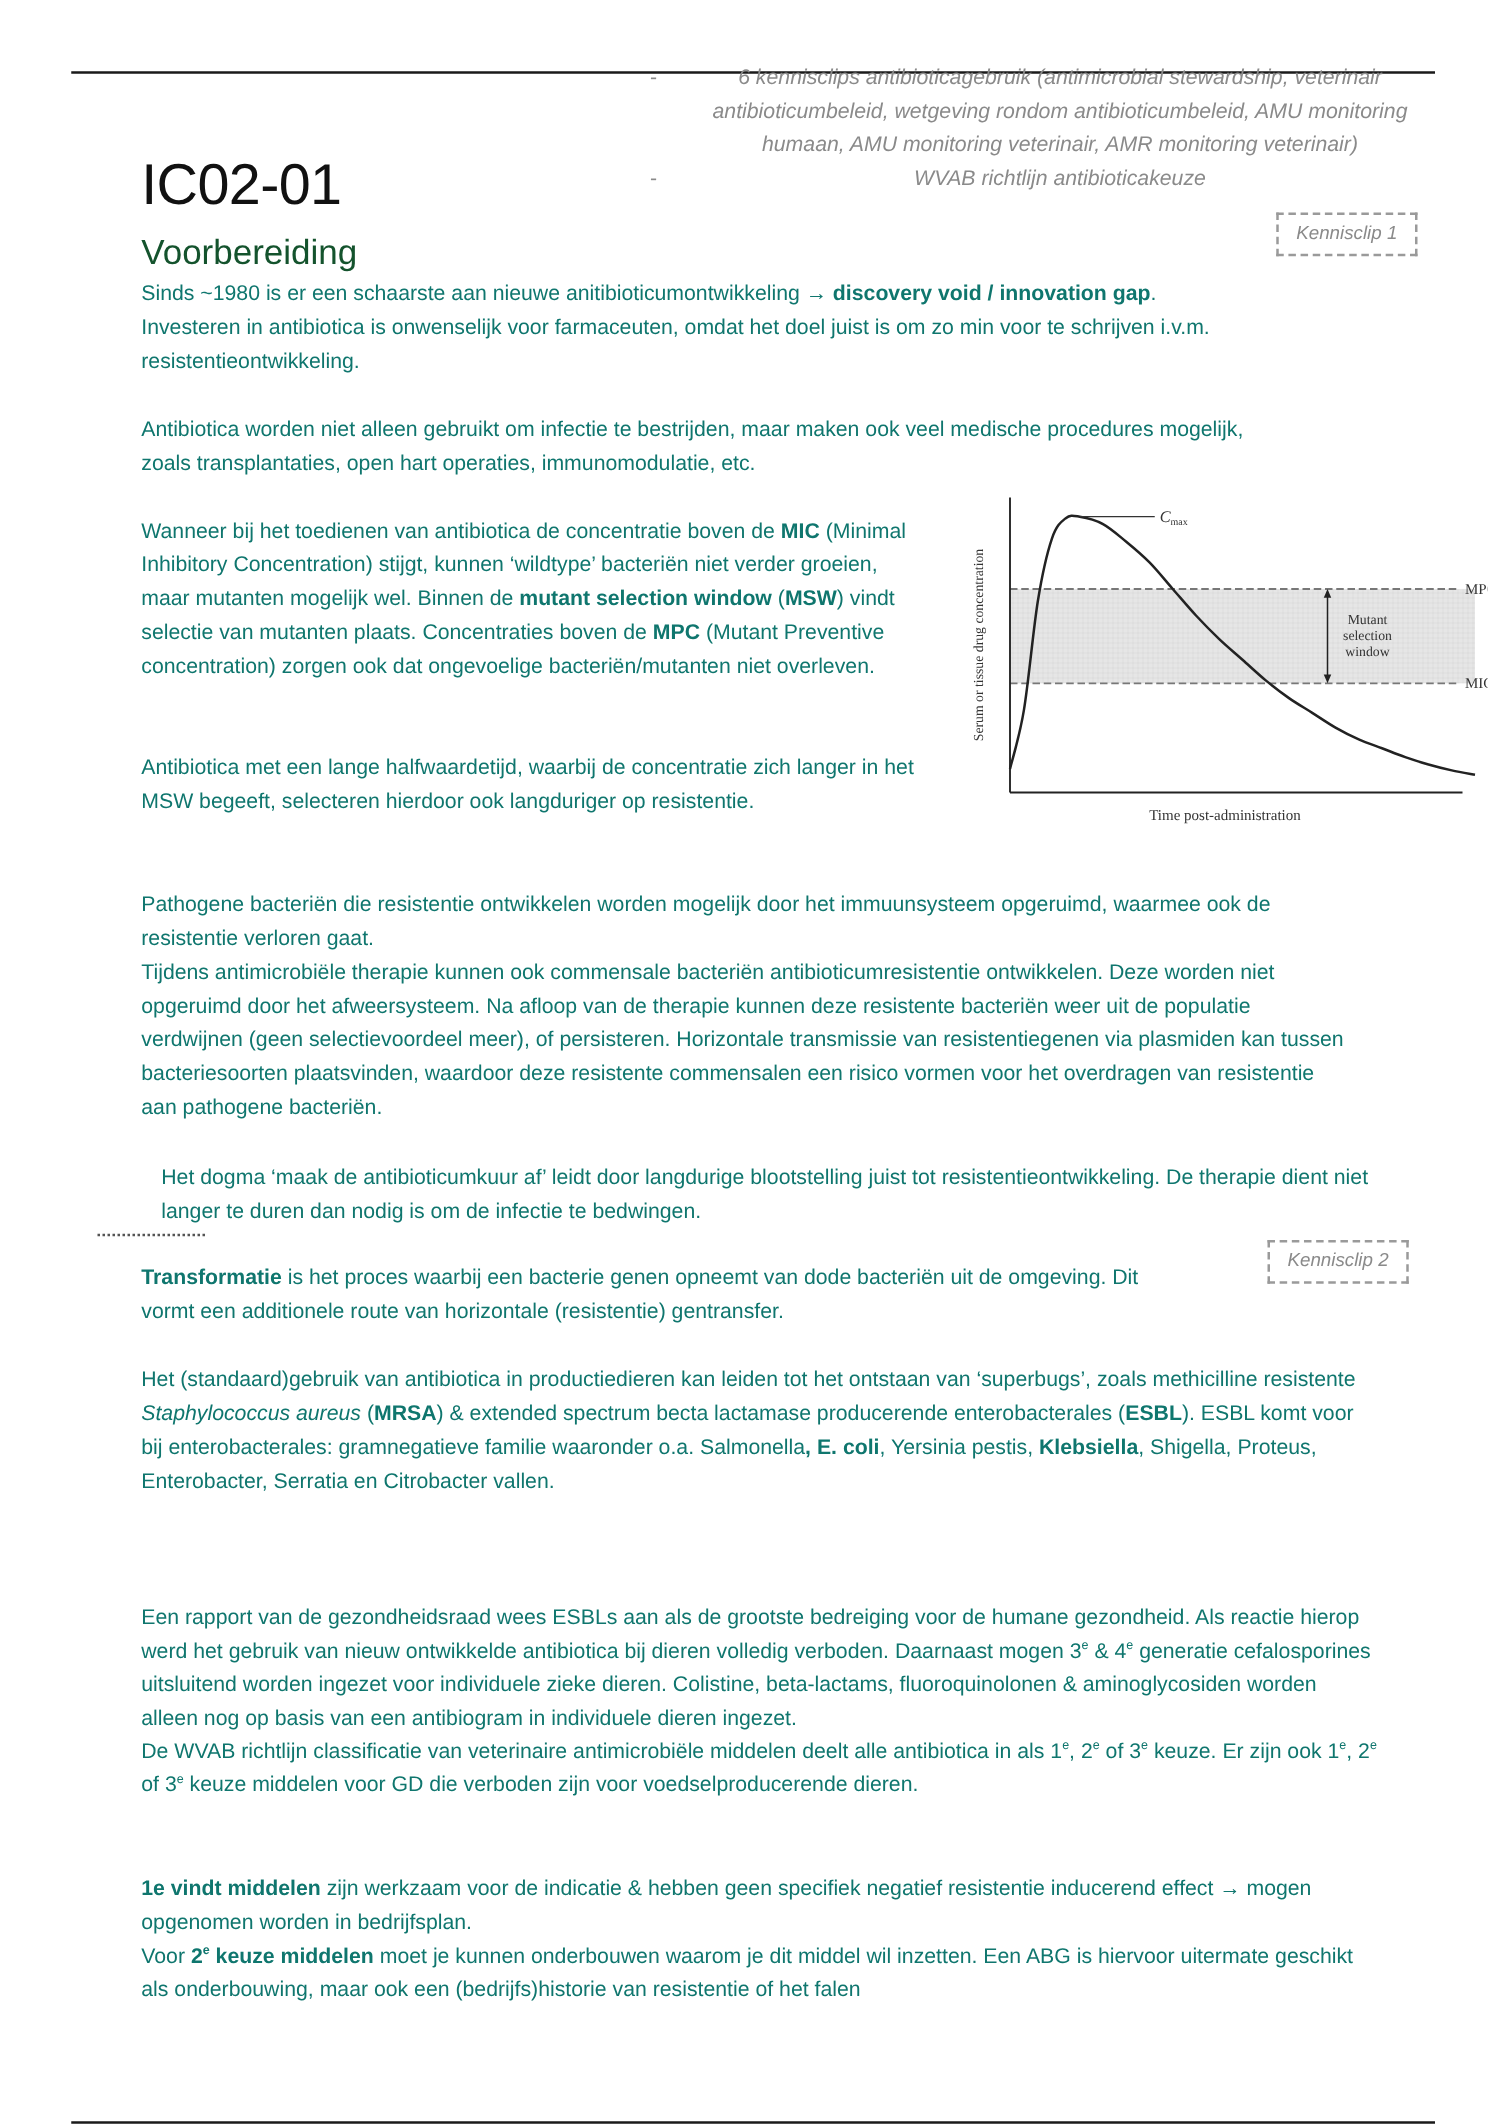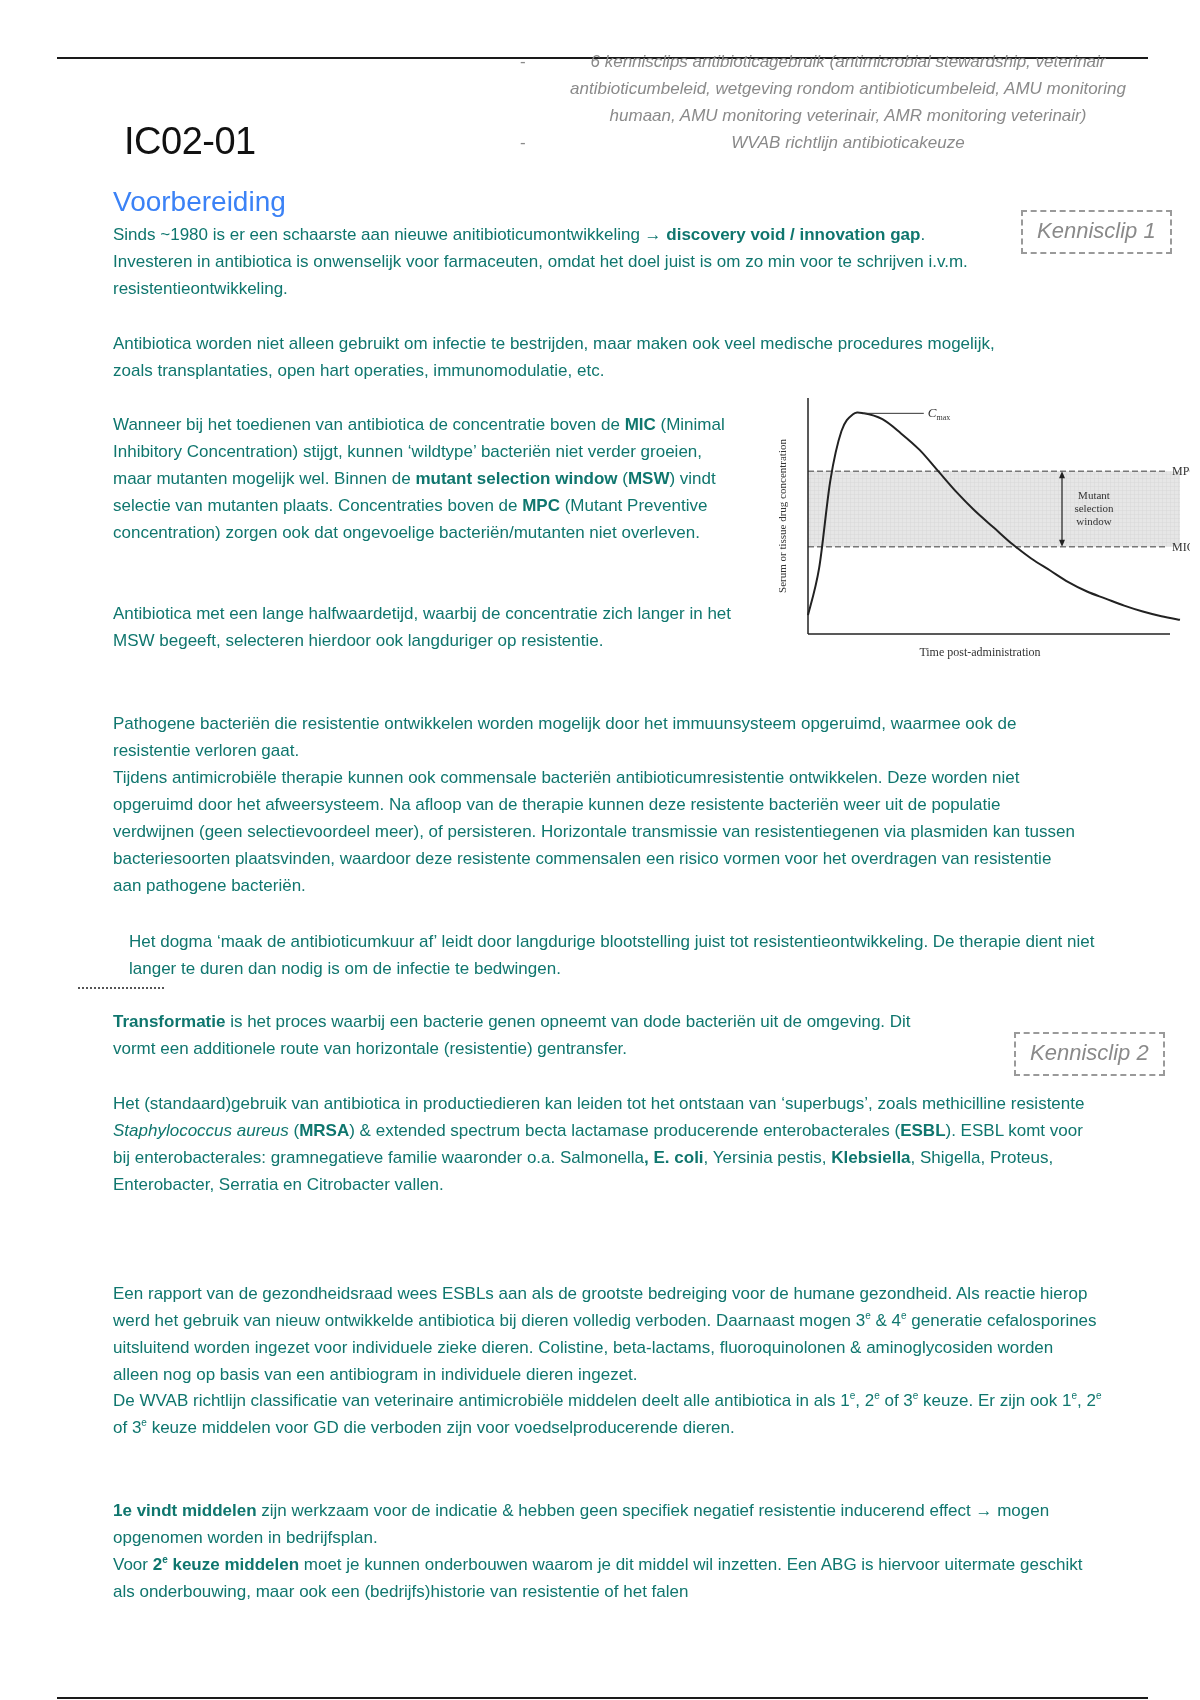--- a/index.html
+++ b/index.html
@@ -8,28 +8,28 @@
   .rule { position: absolute; left: 57px; width: 1091px; height: 2px; background: #1a1a1a; }
   .rule.top { top: 57px; }
   .rule.bottom { top: 1697px; }
 
   .prep-list { position: absolute; left: 520px; top: 48px; width: 620px; margin: 0; padding: 0;
                list-style: none; font-style: italic; color: #8a8a8a; font-size: 17px; line-height: 27px; }
   .prep-list li { position: relative; padding-left: 36px; text-align: center; }
   .prep-list li::before { content: "-"; position: absolute; left: 0; font-style: normal; }
 
   .clipbox { position: absolute; border: 2px dashed #9a9a9a; color: #8a8a8a; font-style: italic;
-             font-size: 22px; padding: 6px 14px 8px 14px; margin-top: 40px; }
+             font-size: 15px; padding: 6px 14px 8px 14px; }
   .clip1 { left: 1021px; top: 170px; }
   .clip2 { left: 1014px; top: 992px; }
 
-  .doc-title { position: absolute; left: 124px; top: 120px; font-size: 38px; font-weight: normal;
+  .doc-title { position: absolute; left: 113px; top: 120px; font-size: 46px; font-weight: normal;
                margin: 0; color: #111; letter-spacing: -0.5px; }
   .section-title { position: absolute; left: 113px; top: 186px; font-size: 28px; margin: 0;
-                   color: #3b82f6; font-weight: normal; }
+                   color: #14532d; font-weight: normal; }
 
   .para { position: absolute; left: 113px; margin: 0; font-size: 17px; line-height: 27px; color: #0f766e; }
   .para b { font-weight: bold; }
   .para sup { font-size: 10px; vertical-align: super; line-height: 0; }
 
   .sep { position: absolute; left: 78px; top: 987px; width: 86px; border-top: 2px dotted #555; }
 
   .chart { position: absolute; left: 770px; top: 390px; width: 420px; height: 275px; }
   .chart text { font-family: "Liberation Serif", "DejaVu Serif", serif; fill: #333; }
 </style>

